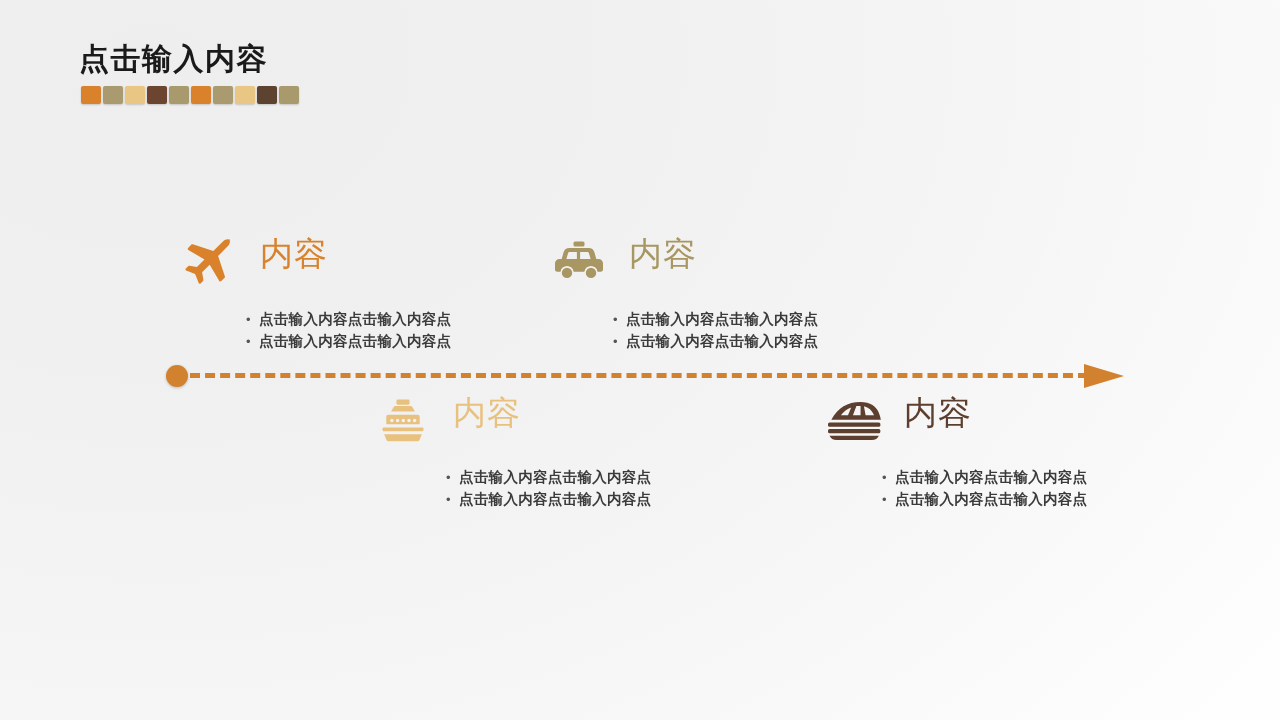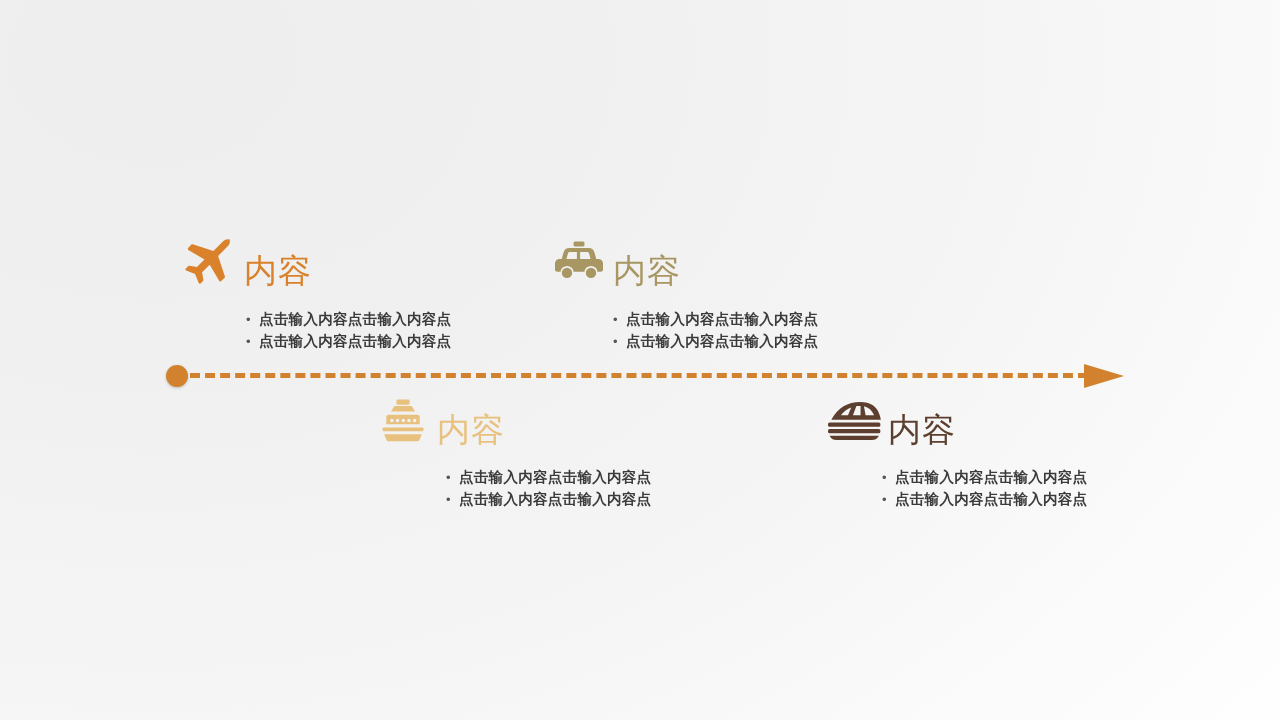--- a/index.html
+++ b/index.html
@@ -95,22 +95,22 @@
     border-bottom: 12px solid transparent;
     border-left: 40px solid #d2822e;
   }
 
   
   .item {
     position: absolute;
   }
   .item-head {
     display: flex;
-    align-items: flex-end;
-    gap: 6px;
+    align-items: flex-start;
+    gap: 22px;
     white-space: nowrap;
   }
   .item-icon {
     display: inline-flex;
     align-items: center;
     justify-content: center;
     width: 56px;
     height: 50px;
   }
   .item-icon svg {
@@ -164,20 +164,35 @@
 
   
   #item-train { left: 826px; top: 396px; }
   #item-train .bullets { margin-top: 20px; margin-left: 56px; }
 </style>
 </head>
 <body>
 
 <div class="slide">
 
+  <div class="title-block">
+    <div class="slide-title">点击输入内容</div>
+    <div class="swatch-row">
+      <span class="swatch" style="background: rgb(217, 130, 43);"></span>
+      <span class="swatch" style="background: rgb(169, 154, 111);"></span>
+      <span class="swatch" style="background: rgb(233, 198, 132);"></span>
+      <span class="swatch" style="background: rgb(107, 69, 48);"></span>
+      <span class="swatch" style="background: rgb(168, 154, 108);"></span>
+      <span class="swatch" style="background: rgb(217, 130, 43);"></span>
+      <span class="swatch" style="background: rgb(169, 154, 111);"></span>
+      <span class="swatch" style="background: rgb(233, 198, 132);"></span>
+      <span class="swatch" style="background: rgb(94, 66, 48);"></span>
+      <span class="swatch" style="background: rgb(168, 154, 108);"></span>
+    </div>
+  </div>
 
   <div class="timeline">
     <span class="timeline-dot" style="background: rgb(210, 130, 46);"></span>
     <span class="timeline-line" style="border-top-color: rgb(210, 130, 46);"></span>
     <span class="timeline-arrow" style="border-left-color: rgb(210, 130, 46);"></span>
   </div>
 
   <div class="item" id="item-plane">
     <div class="item-head">
       <span class="item-icon">

